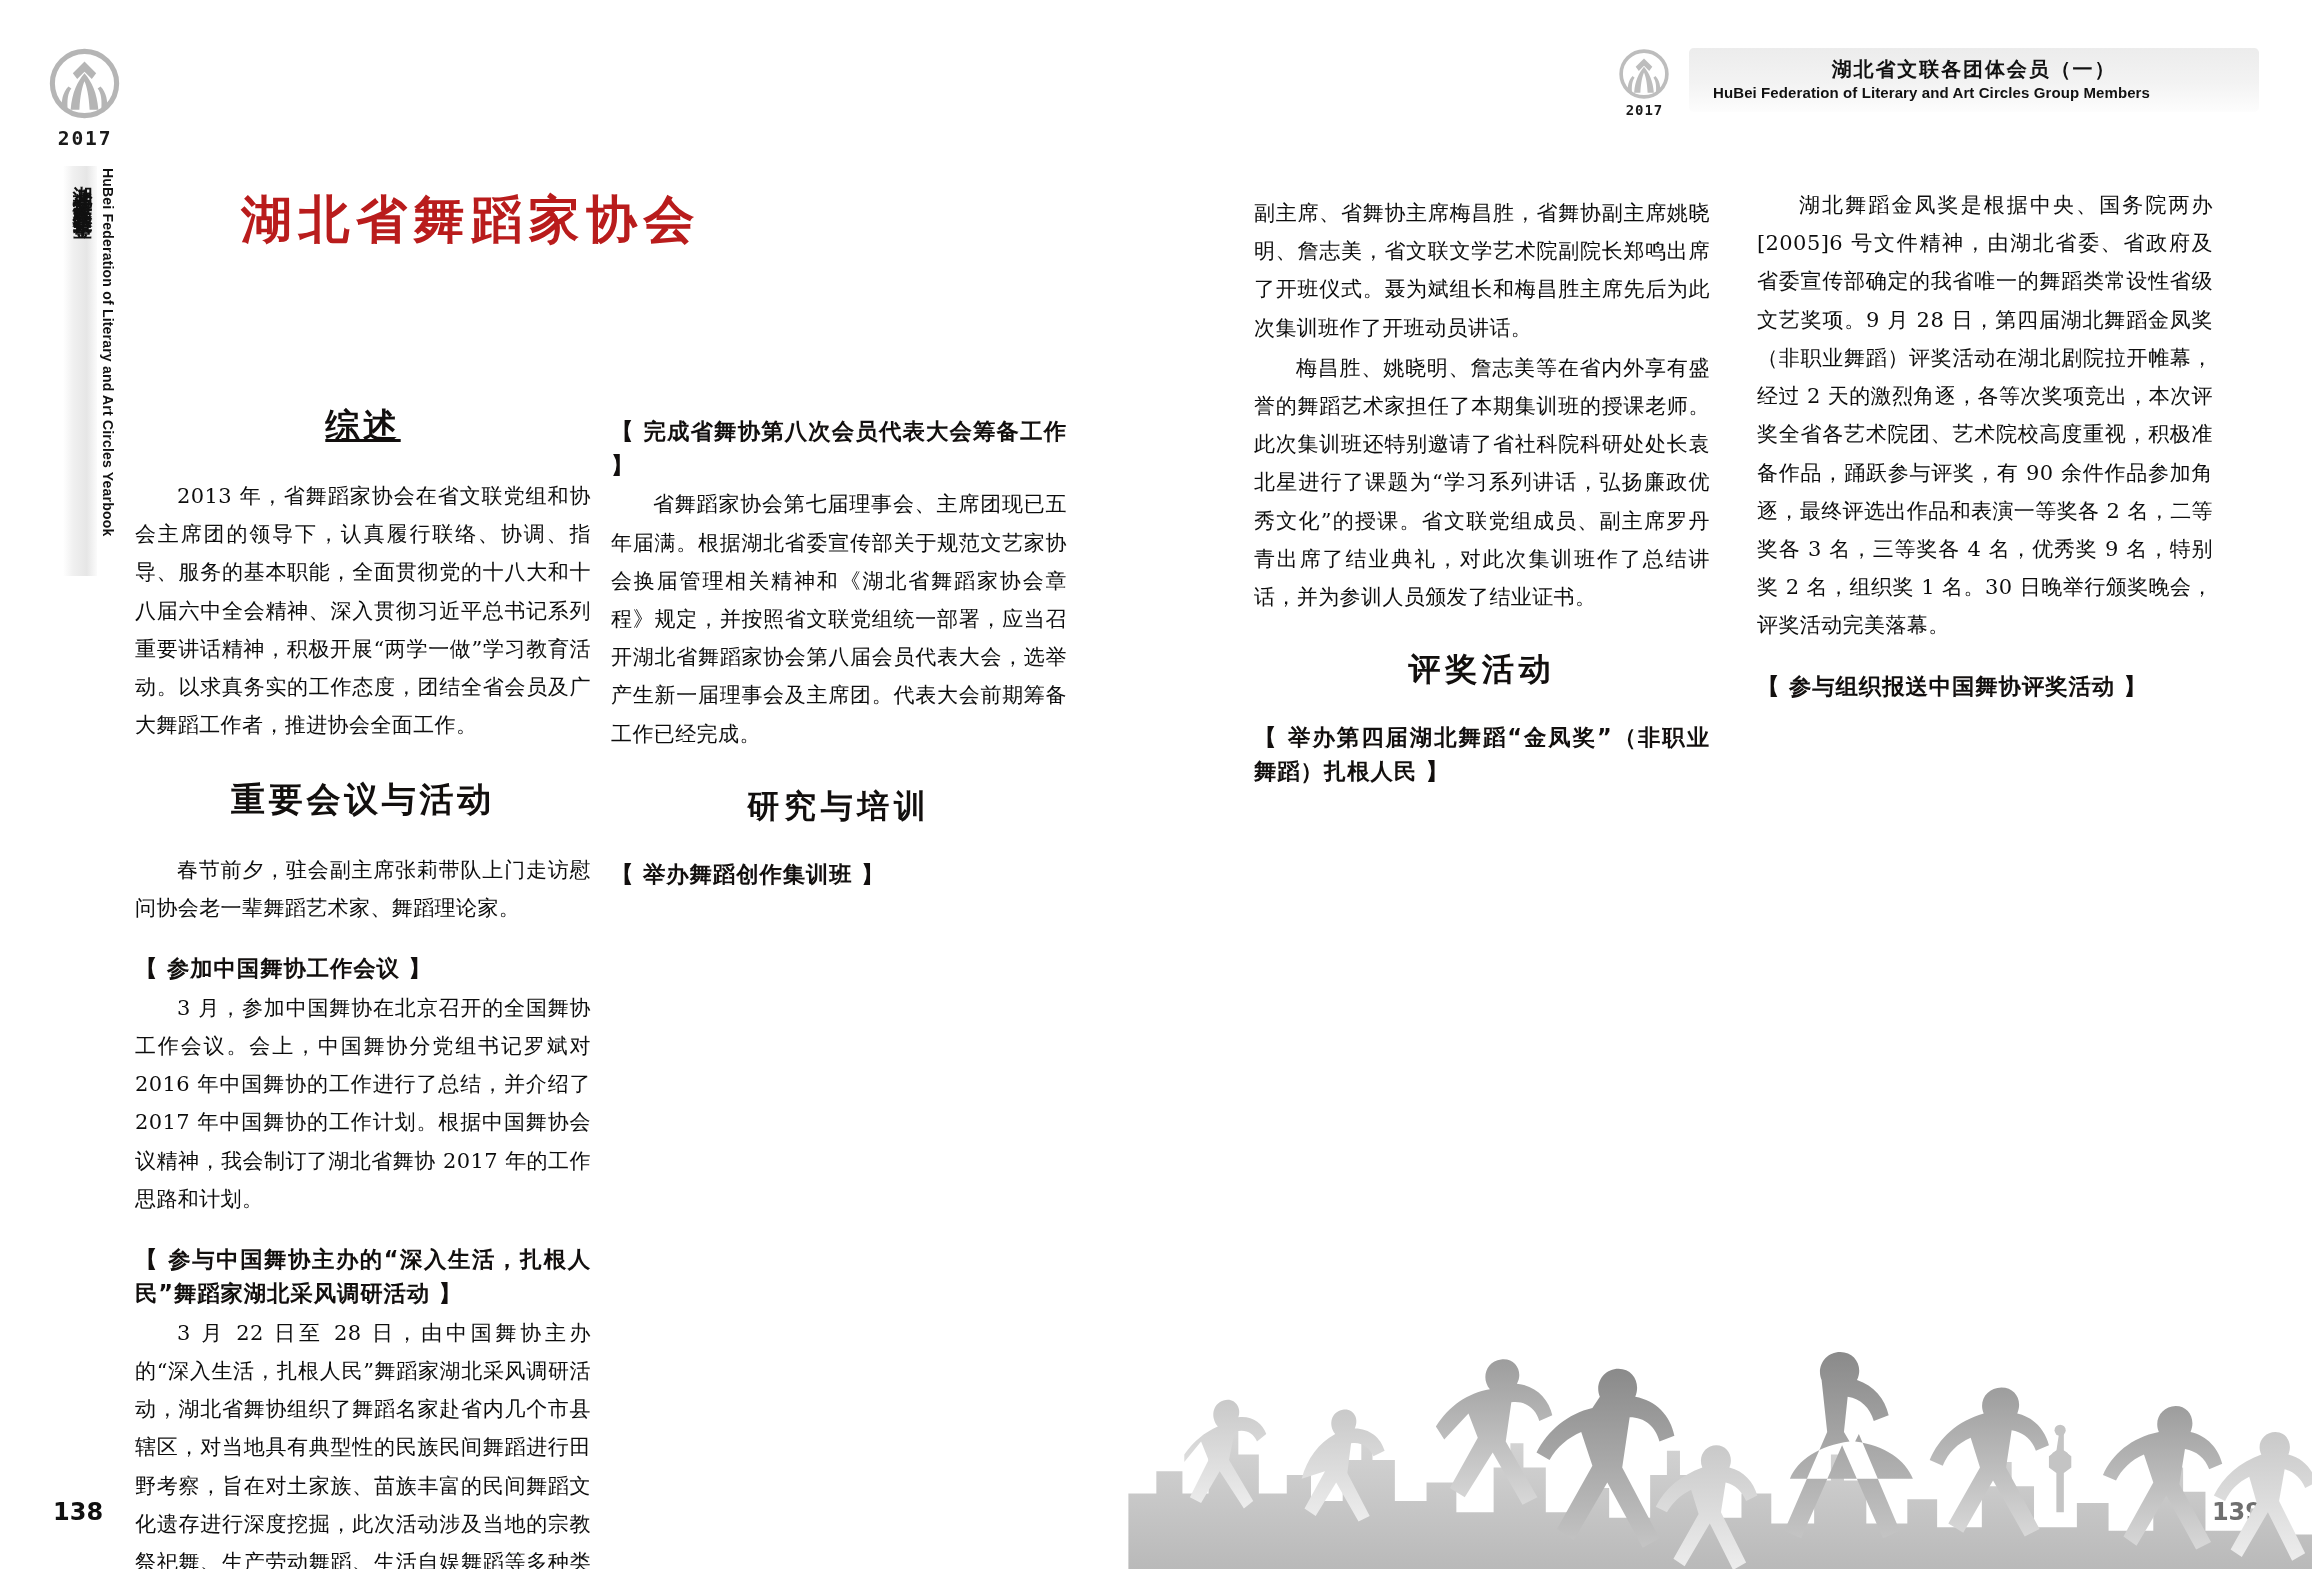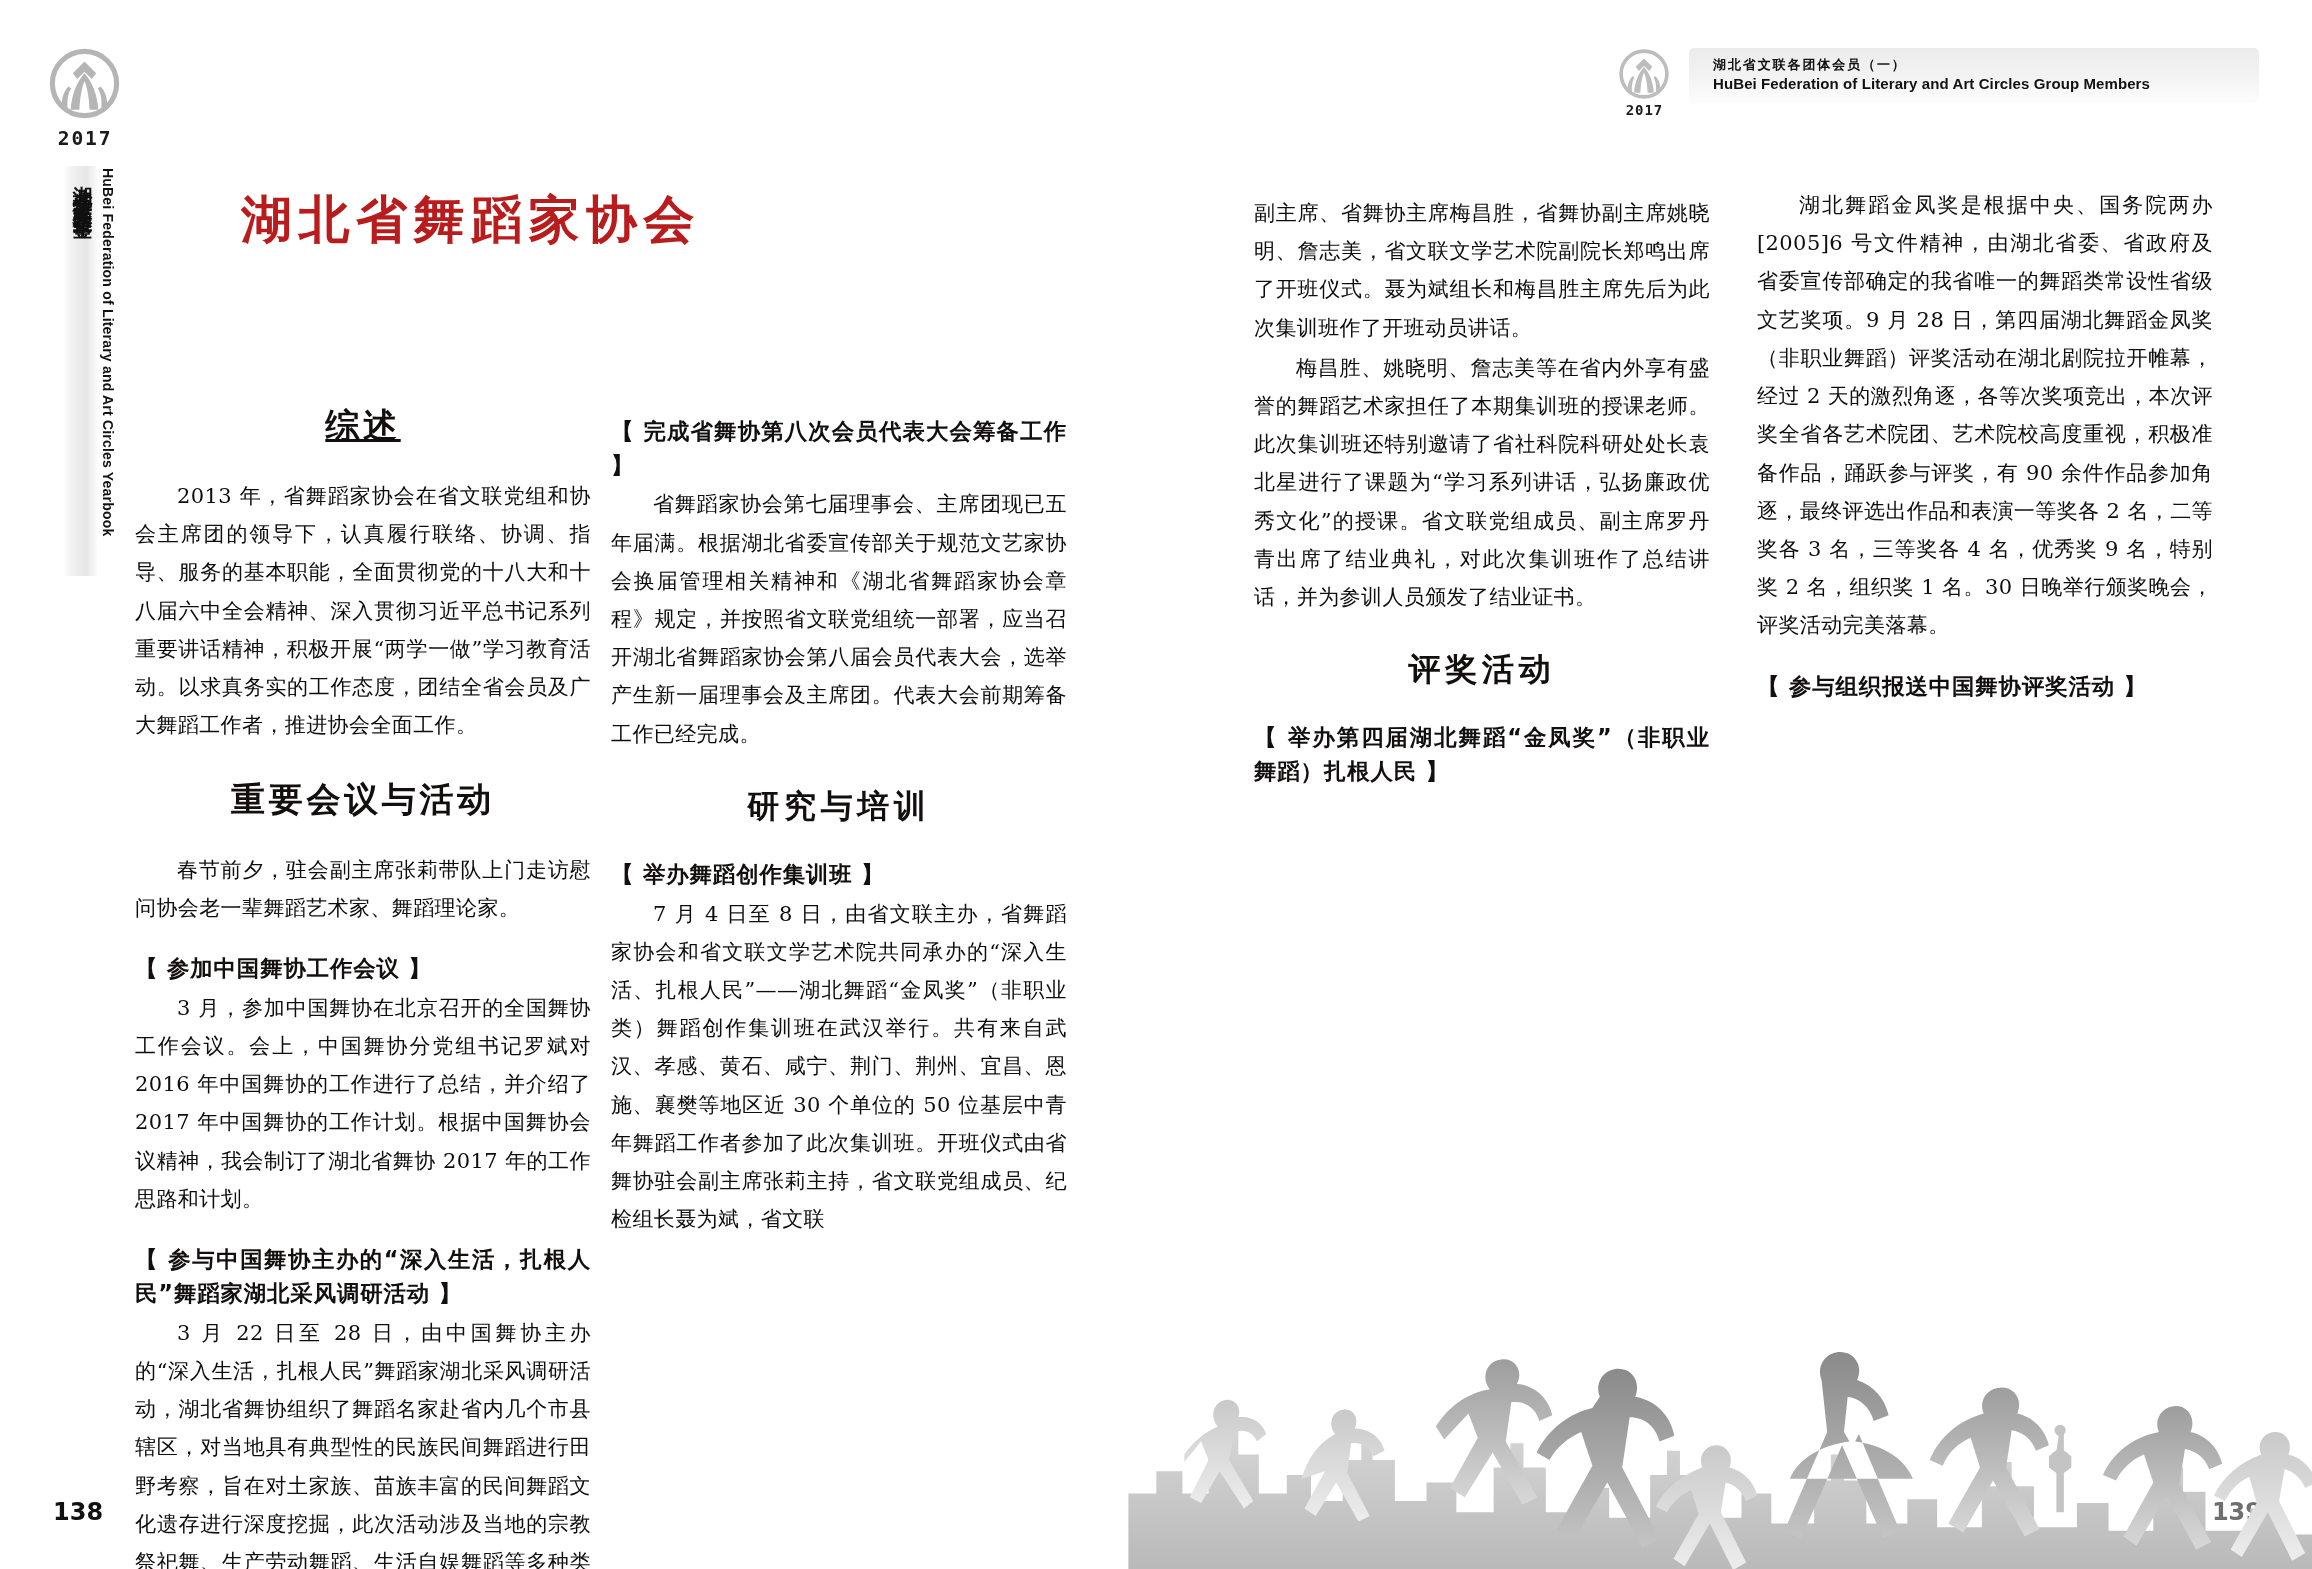--- a/index.html
+++ b/index.html
@@ -55,22 +55,22 @@
     position:absolute;left:0;top:54px;width:56px;text-align:center;
     font-family:"DejaVu Sans Mono","Liberation Mono",monospace;
     font-weight:700;font-size:14px;letter-spacing:0.9px;color:#1a1a1a;
   }
   .runhead-plate{
     background:linear-gradient(to bottom,#ececec 0%,#f3f3f3 55%,#fdfdfd 100%);
     border-radius:4.7px;
     padding:7.5px 24px 8.4px 24px;min-width:522px;
   }
   .runhead-cn{
-    font-weight:700;font-size:13px;color:#111;letter-spacing:1.9px;
-    line-height:1.35;white-space:nowrap;
+    font-weight:700;font-size:20px;color:#111;letter-spacing:1.9px;
+    line-height:1.35;white-space:nowrap;text-align:center;
   }
   .runhead-en{
     font-family:"Liberation Sans",sans-serif;
     font-weight:700;font-size:15px;color:#111;letter-spacing:0.1px;
     line-height:1.35;white-space:nowrap;margin-top:0.9px;
   }
 
   
   .article-title{
     position:absolute;left:210px;top:186px;width:522px;
@@ -191,21 +191,20 @@
     <p class="body">3 月 22 日至 28 日，由中国舞协主办的“深入生活，扎根人民”舞蹈家湖北采风调研活动，湖北省舞协组织了舞蹈名家赴省内几个市县辖区，对当地具有典型性的民族民间舞蹈进行田野考察，旨在对土家族、苗族丰富的民间舞蹈文化遗存进行深度挖掘，此次活动涉及当地的宗教祭祀舞、生产劳动舞蹈、生活自娱舞蹈等多种类型的民俗舞蹈，并对当地的老艺人进行深度采访，全面了解了当地的民族舞蹈文化。</p>
   </div>
 
   <div class="col" id="col2">
     <div class="sec-h2 tight">【 完成省舞协第八次会员代表大会筹备工作 】</div>
     <p class="body">省舞蹈家协会第七届理事会、主席团现已五年届满。根据湖北省委宣传部关于规范文艺家协会换届管理相关精神和《湖北省舞蹈家协会章程》规定，并按照省文联党组统一部署，应当召开湖北省舞蹈家协会第八届会员代表大会，选举产生新一届理事会及主席团。代表大会前期筹备工作已经完成。</p>
 
     <div class="sec-h1 small">研究与培训</div>
 
     <div class="sec-h2">【 举办舞蹈创作集训班 】</div>
-    <p class="body">7 月 4 日至 8 日，由省文联主办，省舞蹈家协会和省文联文学艺术院共同承办的“深入生活、扎根人民”——湖北舞蹈“金凤奖”（非职业类）舞蹈创作集训班在武汉举行。共有来自武汉、孝感、黄石、咸宁、荆门、荆州、宜昌、恩施、襄樊等地区近 30 个单位的 50 位基层中青年舞蹈工作者参加了此次集训班。开班仪式由省舞协驻会副主席张莉主持，省文联党组成员、纪检组长聂为斌，省文联</p>
   </div>
 
   <div class="col" id="col3">
     <p class="body noindent">副主席、省舞协主席梅昌胜，省舞协副主席姚晓明、詹志美，省文联文学艺术院副院长郑鸣出席了开班仪式。聂为斌组长和梅昌胜主席先后为此次集训班作了开班动员讲话。</p>
     <p class="body">梅昌胜、姚晓明、詹志美等在省内外享有盛誉的舞蹈艺术家担任了本期集训班的授课老师。此次集训班还特别邀请了省社科院科研处处长袁北星进行了课题为“学习系列讲话，弘扬廉政优秀文化”的授课。省文联党组成员、副主席罗丹青出席了结业典礼，对此次集训班作了总结讲话，并为参训人员颁发了结业证书。</p>
 
     <div class="sec-h1 small">评奖活动</div>
 
     <div class="sec-h2">【 举办第四届湖北舞蹈“金凤奖”（非职业舞蹈）扎根人民 】</div>
   </div>

